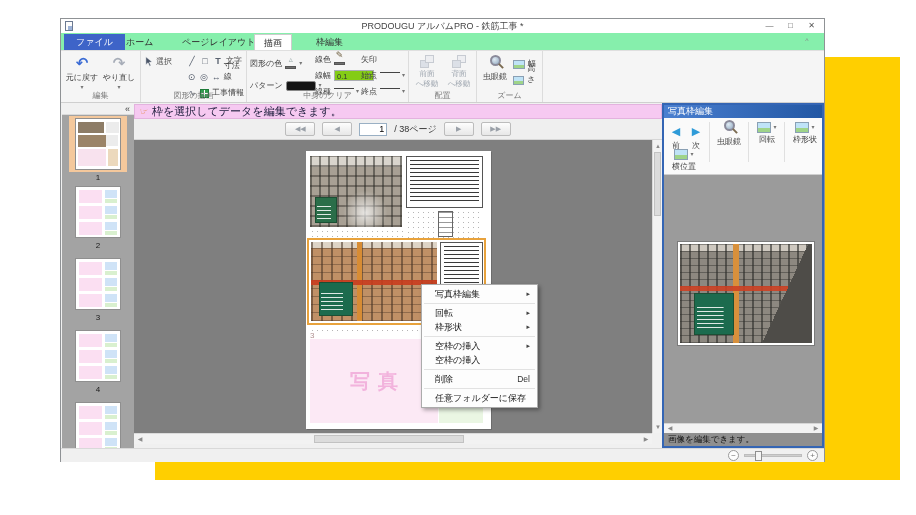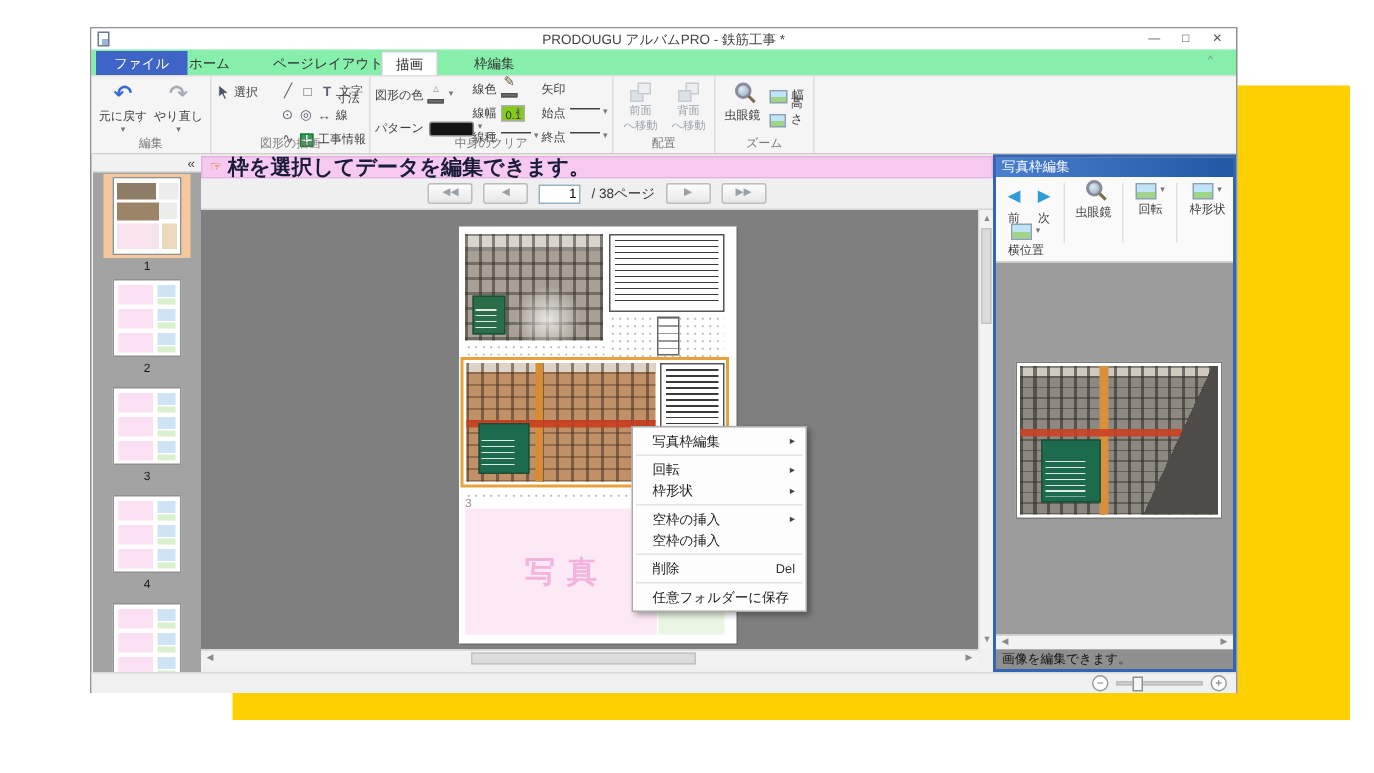--- a/index.html
+++ b/index.html
@@ -43,21 +43,21 @@
   .redo-ic::before { content:"↷"; font-size:15px; line-height:14px; color:#a7adb8; font-weight:bold; }
   .tool-row { position:absolute; display:flex; align-items:flex-end; gap:3px; height:12px; }
   .tglyph { font-size:9px; color:#5a6270; width:10px; text-align:center; }
   .grid-ic { width:9px; height:9px; background:#2f9e4e; border:1px solid #1d7a38;
     background-image:linear-gradient(#fff,#fff),linear-gradient(#fff,#fff);
     background-size:100% 1px,1px 100%; background-position:0 50%,50% 0; background-repeat:no-repeat; }
   .swatch { width:30px; height:10px; background:#141414; border:1px solid #888; border-radius:2px; }
   .lw { display:flex; align-items:center; gap:2px; }
   .lw i { width:20px; border-top:1px solid #444; }
   .caret::after { content:"▾"; font-size:6px; color:#777; }
-  .spin { position:relative; width:16px; height:11px; border:1px solid #abadb3; background:#84cc16;
+  .spin { position:relative; width:40px; height:11px; border:1px solid #abadb3; background:#84cc16;
     font-size:7.5px; color:#333; text-align:left; padding:1px 0 0 2px; }
   .updn { position:absolute; right:1px; top:0; bottom:0; width:7px; display:flex; flex-direction:column;
     align-items:center; justify-content:center; color:#777; font-size:5px; line-height:4px; }
   .updn::before { content:"▴"; } .updn::after { content:"▾"; }
   .pencil::before { content:"✎"; font-size:9px; color:#6a5a3a; }
   .colorbar { width:11px; height:3px; background:#707070; border:1px solid #555; }
   .tri-ic::before { content:"▵"; font-size:8px; color:#9aa; }
   .sq2 { position:relative; width:16px; height:14px; opacity:.6; }
   .sq2 i { position:absolute; width:9px; height:8px; background:#e8eaf0; border:1px solid #aab0bc; }
   .sq2 .b { left:1px; top:5px; background:#cdd3de; }
@@ -68,21 +68,21 @@
   .mag::after { content:""; position:absolute; width:2px; height:6px; background:#7a6a50;
     transform:rotate(-45deg); bottom:-5px; right:-3px; }
   .pic-ic { width:14px; height:11px; border:1px solid #8aa0b4;
     background:linear-gradient(to bottom,#bfe3f7 0 55%, #9fd489 55% 100%); }
   .pic-ic.sm { width:12px; height:9px; }
 
   
   .msgbar { position:absolute; left:73px; top:85px; width:528px; height:15px; background:#f6c9f1;
     border:1px solid #e3b2de; display:flex; align-items:center; gap:4px; padding:0 5px; }
   .msg-ico { color:#e07818; font-size:9px; line-height:9px; }
-  .msg-text { font-size:14px; font-weight:bold; color:#1b1b3a; }
+  .msg-text { font-size:11px; font-weight:normal; color:#1b1b3a; }
 
   
   .navbar { position:absolute; left:73px; top:100px; width:528px; height:21px; background:#efefef;
     border-bottom:1px solid #d6d6d6; display:flex; align-items:center; justify-content:center; gap:7px; }
   .nav-btn { width:30px; height:14px; background:linear-gradient(#fdfdfd,#e7e7e7); border:1px solid #bcbcbc;
     border-radius:2px; font-size:7px; color:#9aa0a8; text-align:center; line-height:12px; }
   .nav-input { width:28px; height:13px; border:1px solid #9ab0c4; background:#fff; font-size:9px;
     text-align:right; padding-right:2px; font-family:inherit; }
   .nav-total { font-size:9px; color:#333; }
 

